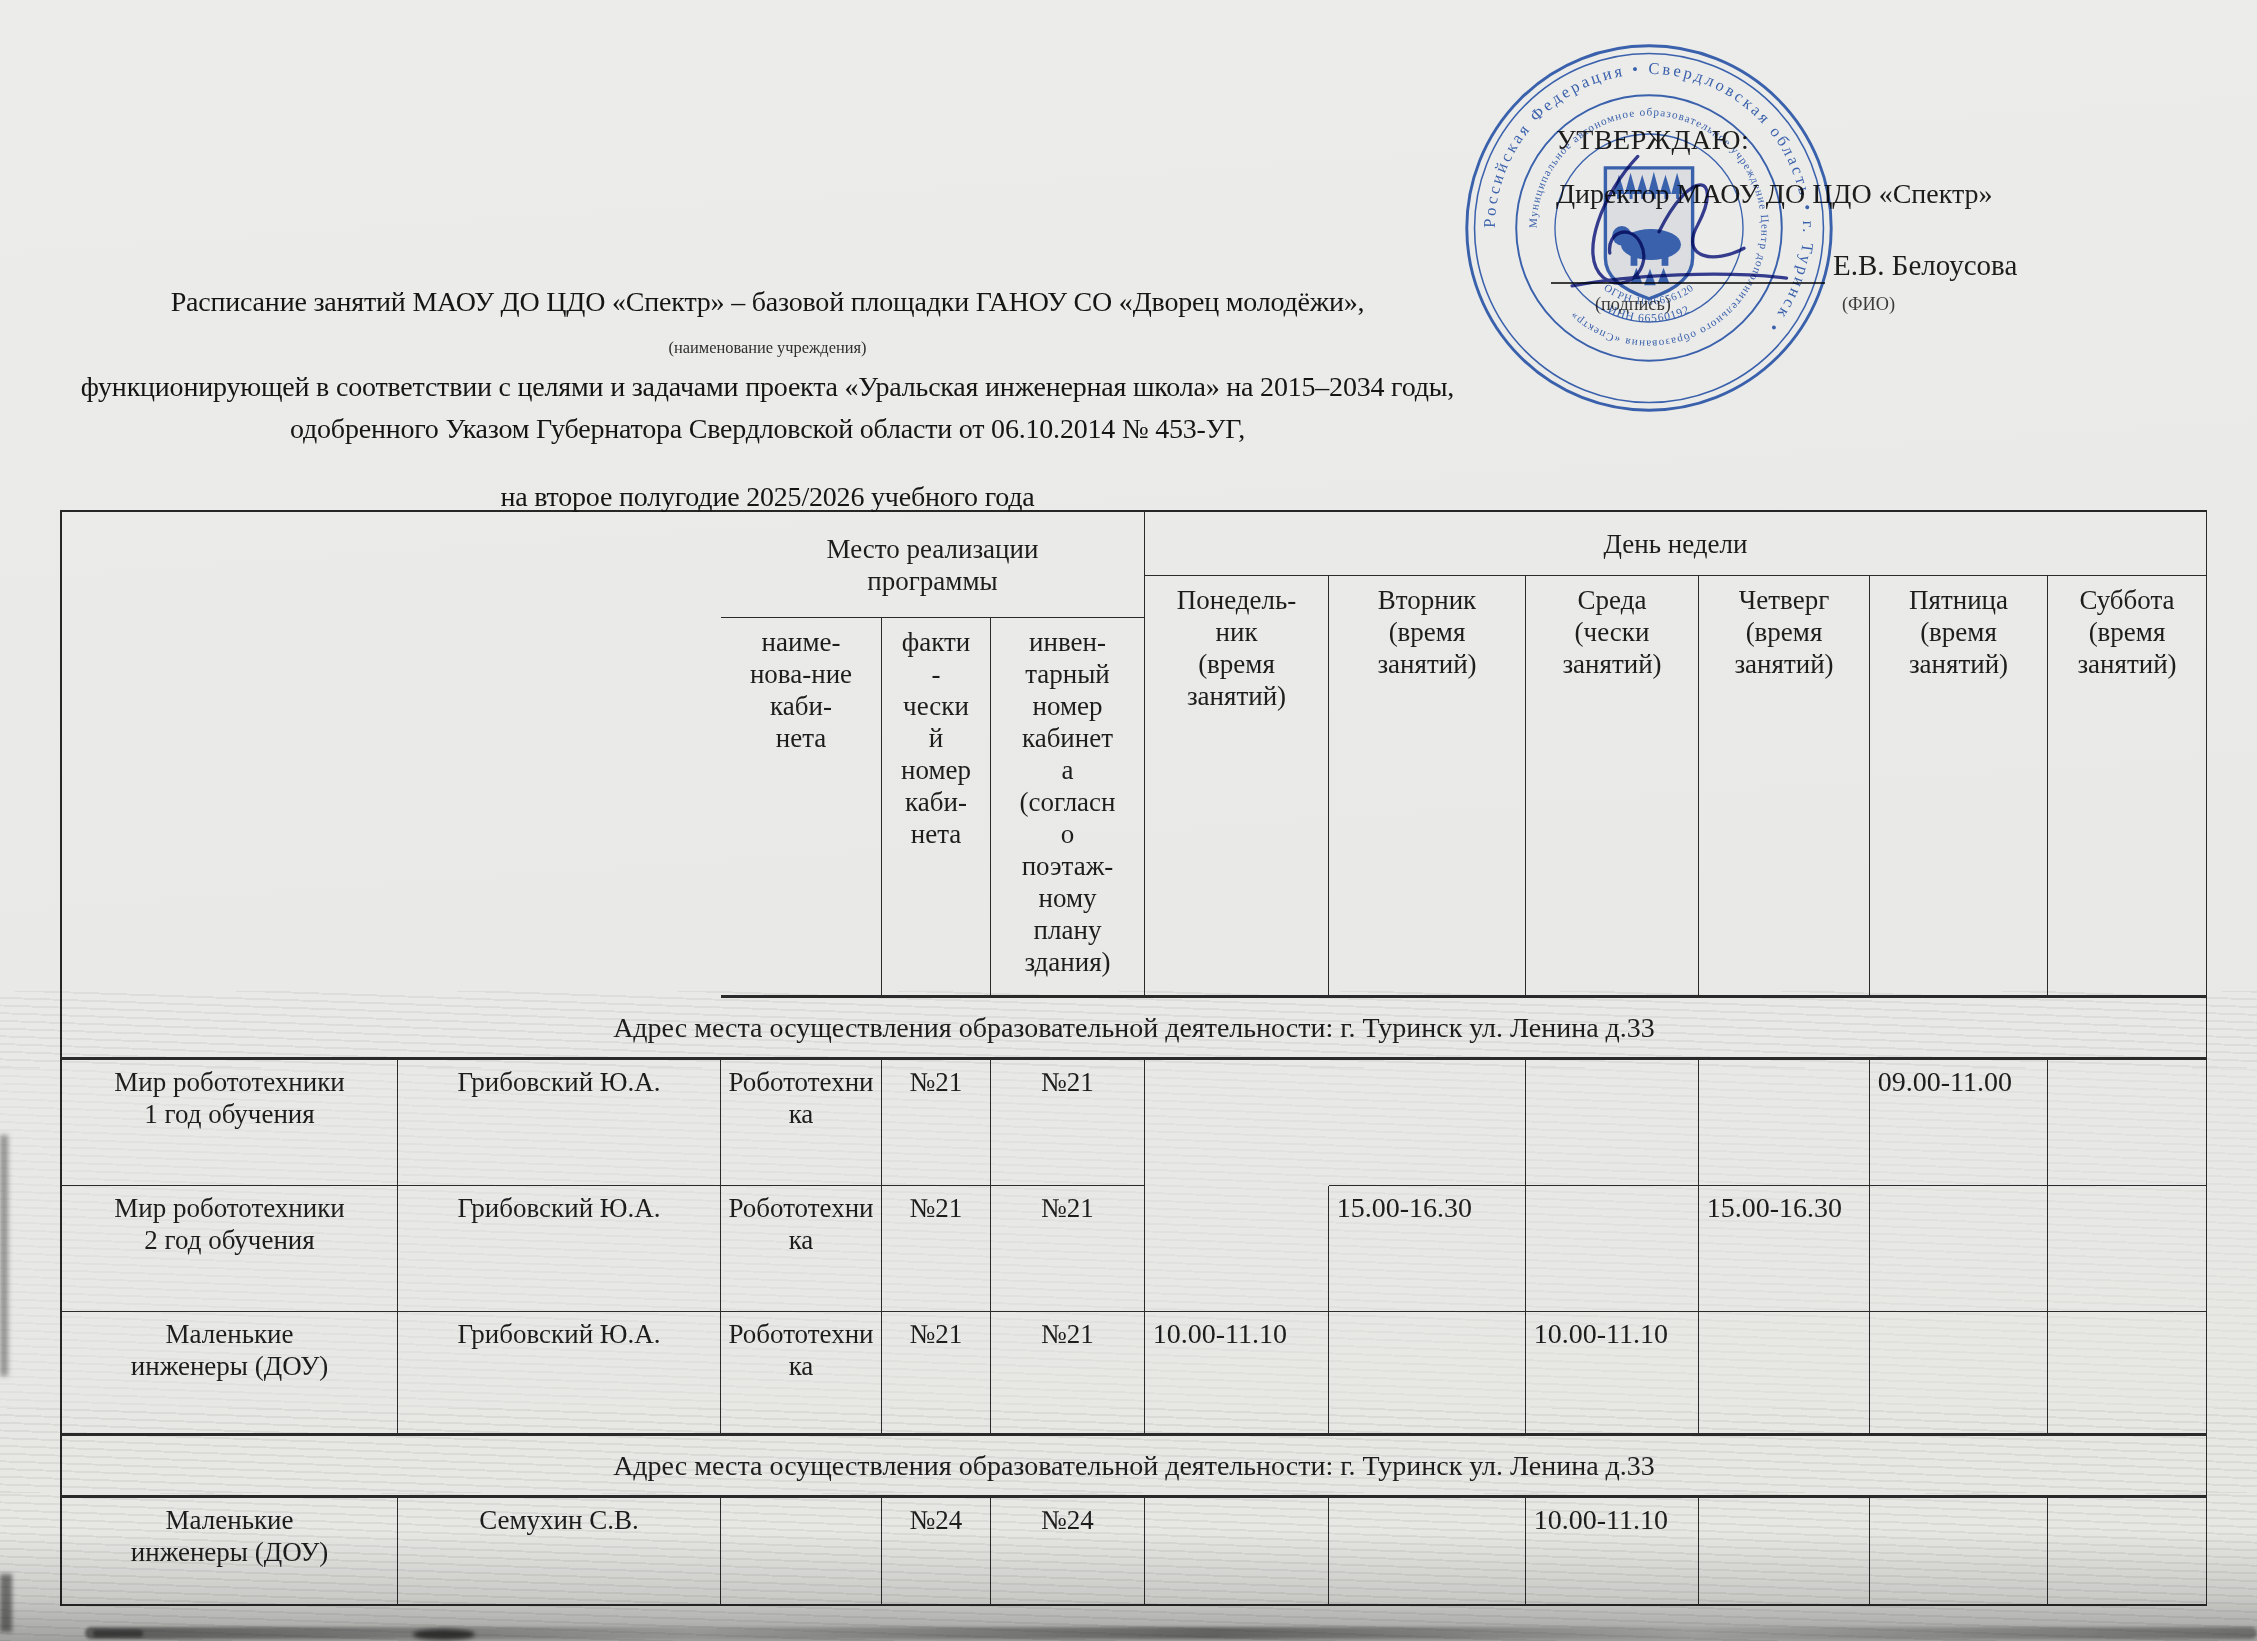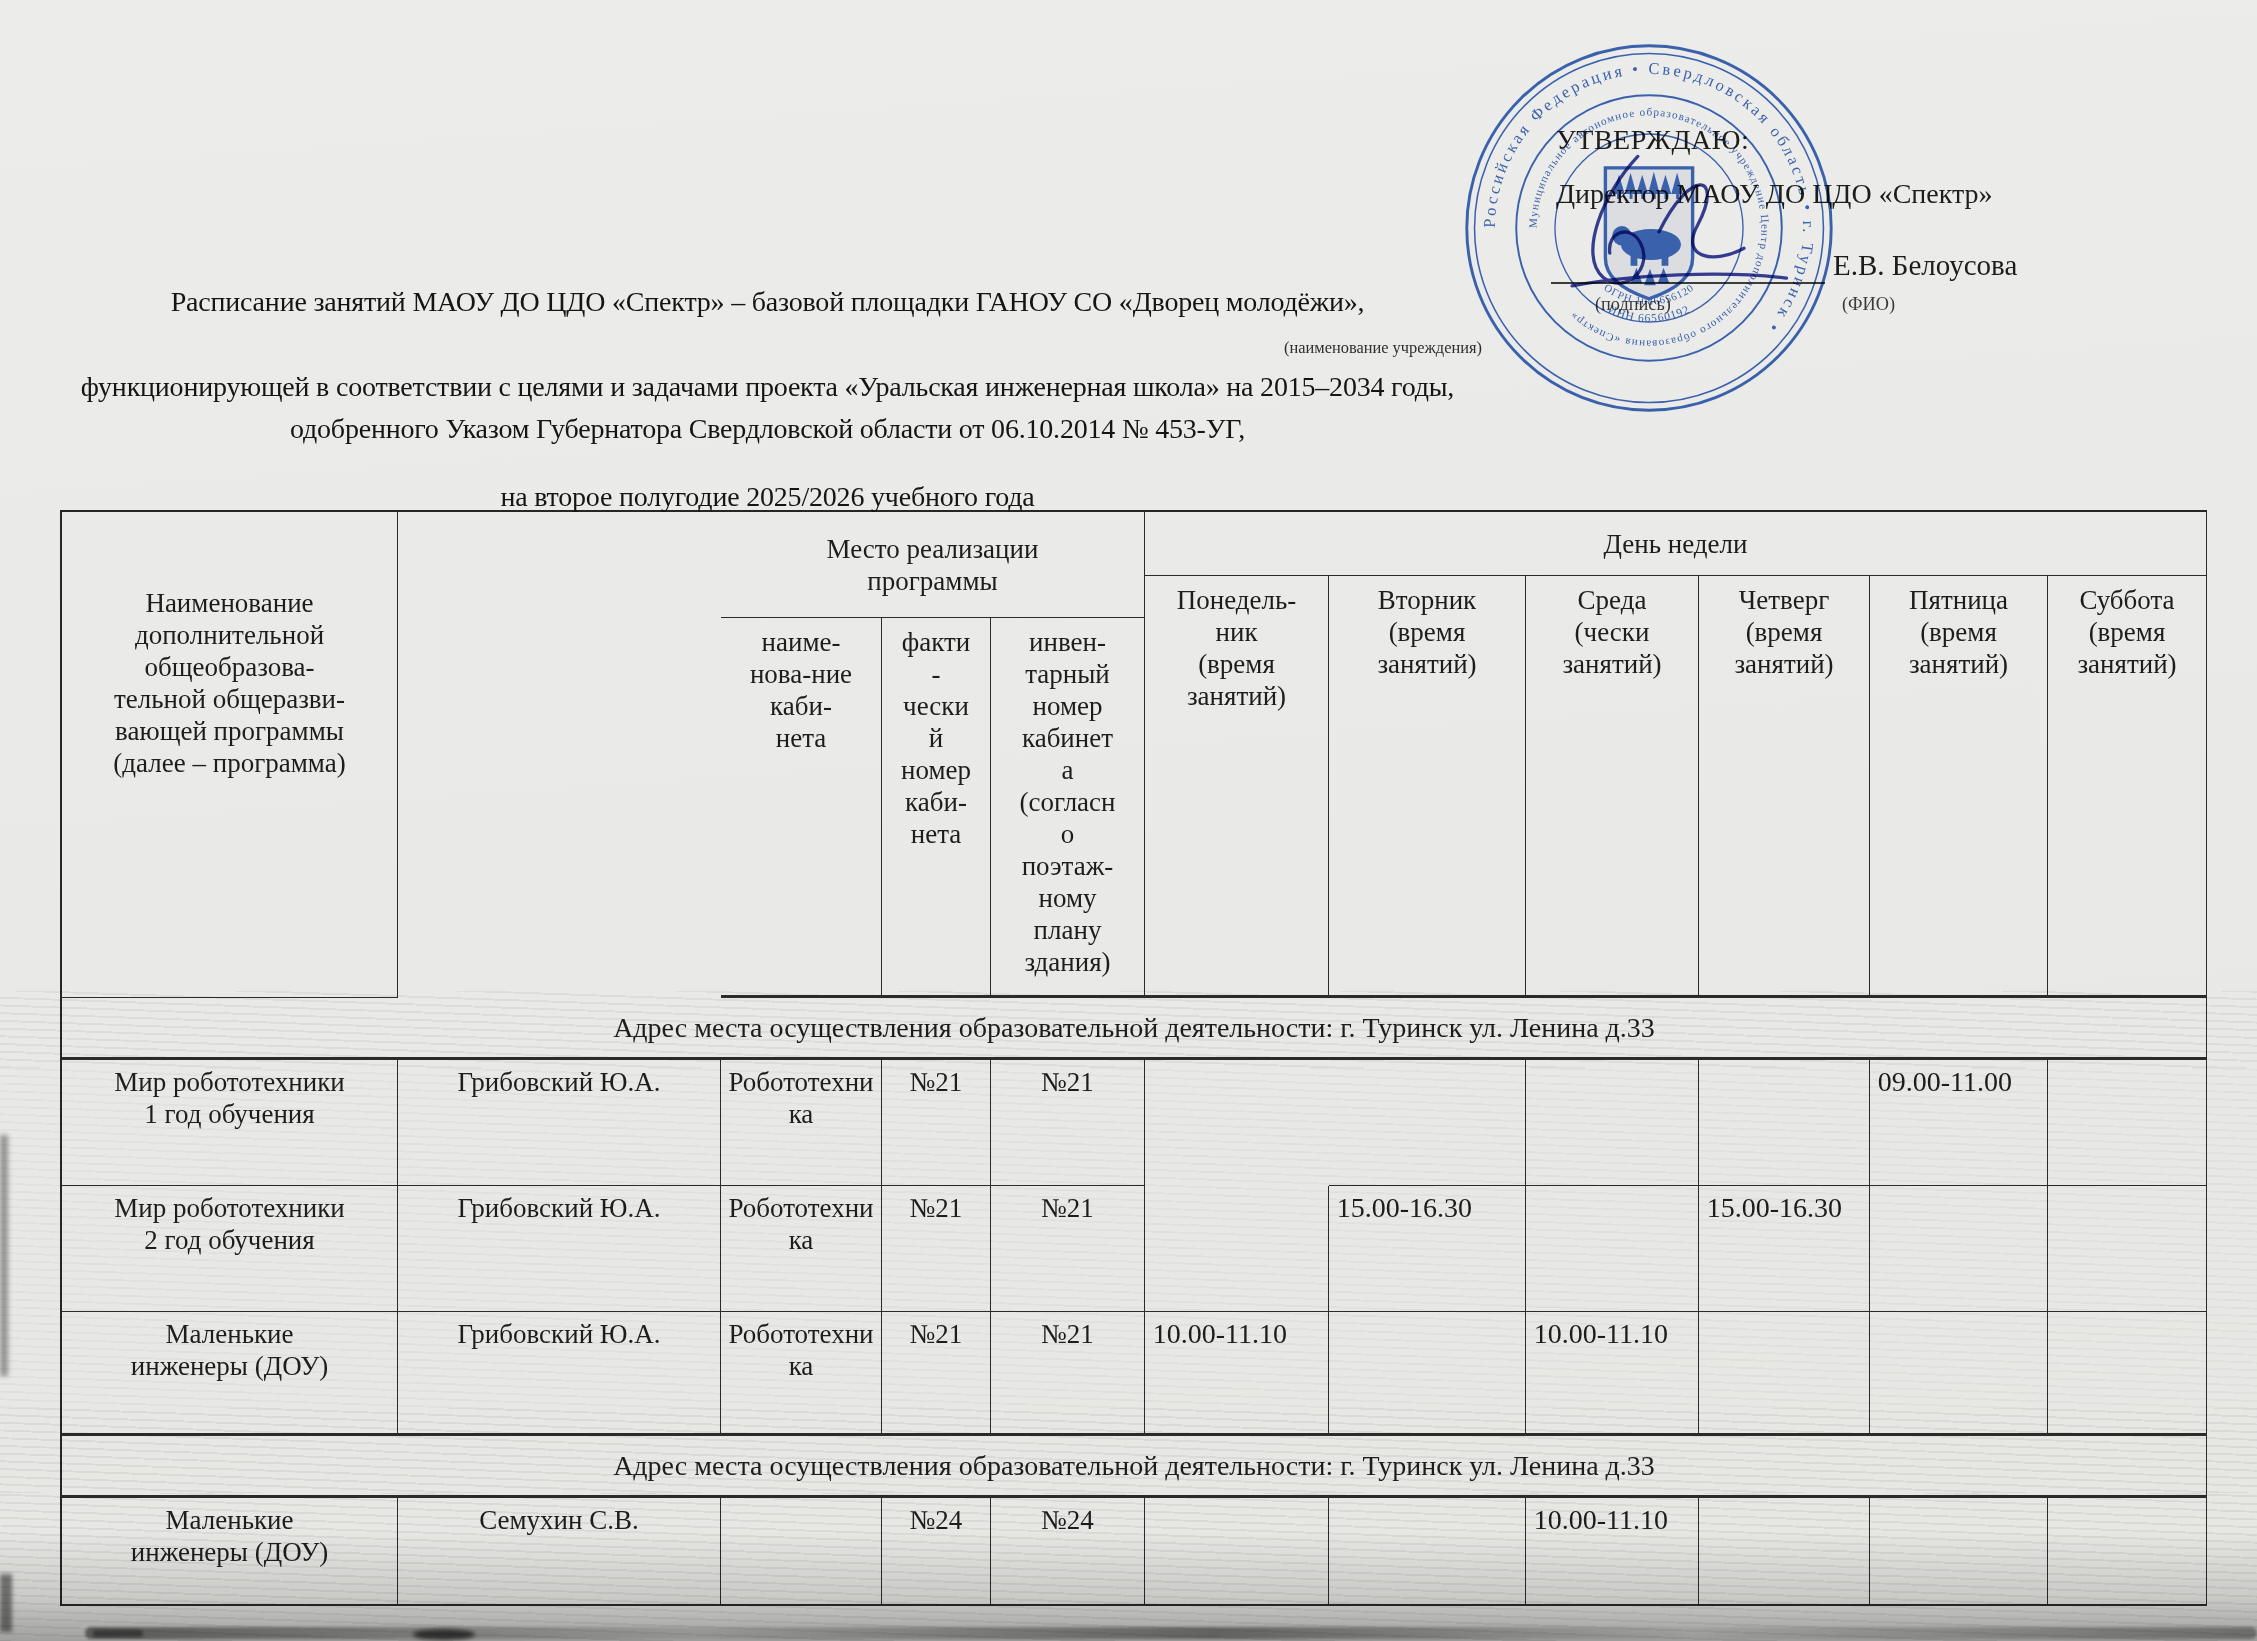--- a/index.html
+++ b/index.html
@@ -13,21 +13,21 @@
   .director-line{left:1556px;top:178px;font-size:28px;}
   .sig-line{left:1551px;top:241px;width:274px;height:41px;border-bottom:2.9px solid #3d3d3d;}
   .sig-name{left:1833px;top:249px;font-size:29px;}
   .cap-sign{left:1595px;top:294px;font-size:18.3px;color:#3a3a3a;}
   .cap-fio{left:1842px;top:294px;font-size:18.3px;color:#3a3a3a;}
 
   
   .title-wrap{position:absolute;left:53px;top:0;width:1429px;text-align:center;z-index:2;}
   .t-line{position:absolute;left:0;width:100%;font-weight:normal;font-size:28px;letter-spacing:-0.2px;white-space:nowrap;color:#151515;}
   .t1{top:286px;} .t2{top:371px;} .t3{top:413px;} .t4{top:456px;margin-top:25px;}
-  .t-cap{position:absolute;left:0;width:100%;top:338px;font-size:16.4px;color:#2e2e2e;text-align:right;}
+  .t-cap{position:absolute;left:0;width:100%;top:338px;font-size:16.4px;color:#2e2e2e;}
 
   
   .stamp{position:absolute;left:1460px;top:39px;width:378px;height:378px;z-index:3;opacity:.92;mix-blend-mode:multiply;}
   .signature{position:absolute;left:1543px;top:141px;width:319px;height:170px;z-index:4;mix-blend-mode:multiply;}
 
   
   .tbl{position:absolute;left:60px;top:510px;z-index:1;display:grid;
        grid-template-columns:336px 323px 161px 109px 154px 184px 197px 173px 171px 178px 159px;
        grid-template-rows:64px 42px 380px 62px 126px 126px 124px 62px 108px;
        border-top:2.9px solid #262626;border-left:2.9px solid #262626;}
@@ -134,26 +134,20 @@
   <div class="title-wrap">
     <div class="t-line t1">Расписание занятий МАОУ ДО ЦДО «Спектр» – базовой площадки ГАНОУ СО «Дворец молодёжи»,</div>
     <div class="t-cap">(наименование учреждения)</div>
     <div class="t-line t2">функционирующей в соответствии с целями и задачами проекта «Уральская инженерная школа» на 2015–2034 годы,</div>
     <div class="t-line t3">одобренного Указом Губернатора Свердловской области от 06.10.2014 № 453-УГ,</div>
     <div class="t-line t4">на второе полугодие 2025/2026 учебного года</div>
   </div>
 
   <div class="tbl">
 
-    <div class="c hA" style="grid-column:1;grid-row:1/4;">Наименование
-дополнительной
-общеобразова-
-тельной общеразви-
-вающей программы
-(далее – программа)</div>
     <div class="c vc" style="grid-column:3/6;grid-row:1/3;white-space:pre-line;">Место реализации
 программы</div>
     <div class="c vc" style="grid-column:6/12;grid-row:1;">День недели</div>
 
     <div class="c day tb4" style="grid-column:3;grid-row:3;">наиме-
 нова-ние
 каби-
 нета</div>
     <div class="c day tb4" style="grid-column:4;grid-row:3;">факти
 -

